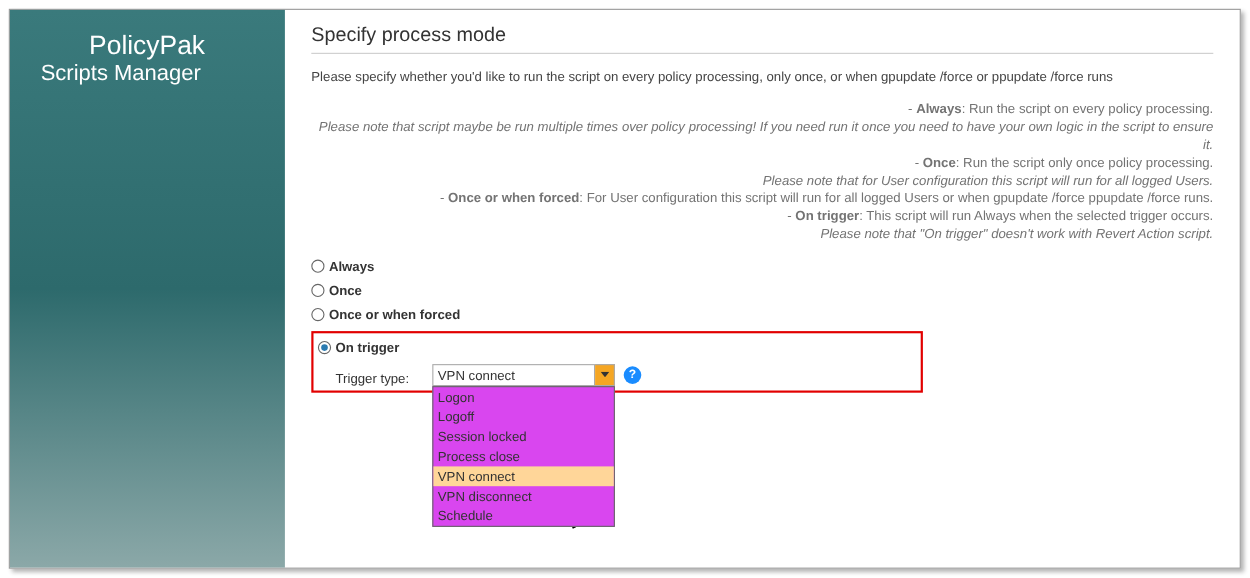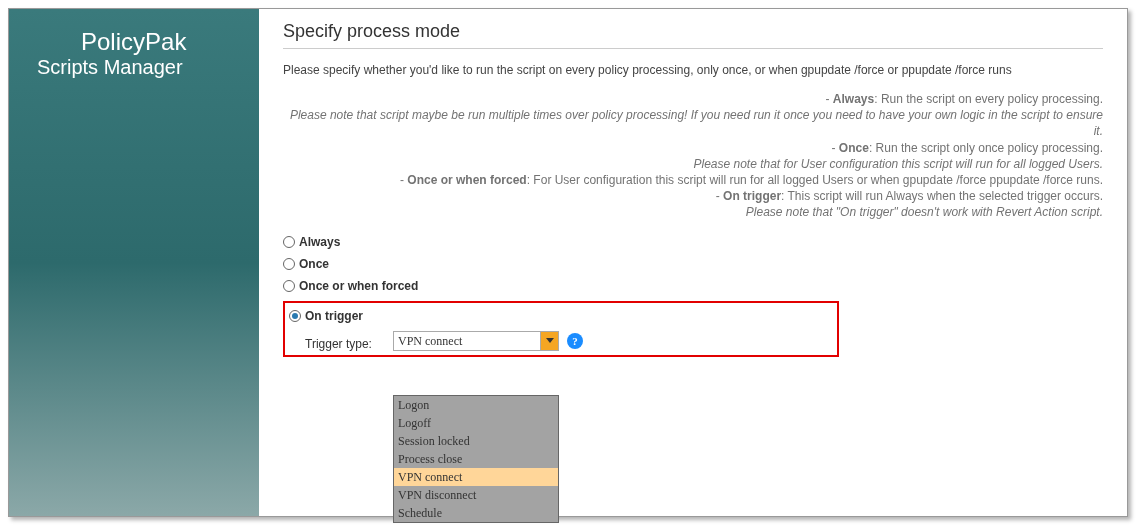--- a/index.html
+++ b/index.html
@@ -16,27 +16,27 @@
     .desc em { font-style: italic; }
     .desc b { font-weight: 700; }
     .options { margin-top: 14px; }
     .opt { margin-bottom: 8px; font-weight: 700; }
     .radio-dot { display: inline-block; width: 12px; height: 12px; border: 1px solid #666; border-radius: 50%; vertical-align: -2px; margin-right: 4px; background: #fff; position: relative; }
     .radio-dot.sel::after { content: ''; position: absolute; width: 6px; height: 6px; background: #2a7ab0; border-radius: 50%; left: 2px; top: 2px; }
     .redbox { border: 2px solid #e20000; padding: 6px 10px 4px 4px; display: inline-block; min-width: 556px; }
     .redbox .opt { margin-bottom: 8px; }
     .trig-row { margin-left: 16px; display: flex; align-items: flex-end; }
     .trig-lbl { width: 88px; padding-top: 3px; color: #333; }
-    .dd-wrap { position: relative; font-family: Liberation Serif, serif; }
+    .dd-wrap { position: relative; }
     .dd { display: flex; align-items: center; }
     .dd-field { width: 148px; height: 20px; border: 1px solid #aaa; padding-left: 4px; line-height: 18px; background: #fff; }
     .dd-btn { width: 18px; height: 20px; background: #f5a623; border: 1px solid #aaa; border-left: none; display: flex; align-items: center; justify-content: center; cursor: pointer; }
     .dd-btn svg { display: block; }
     .help { width: 16px; height: 16px; border-radius: 50%; background: #1a8cff; color: #fff; font-weight: 700; font-size: 11px; text-align: center; line-height: 16px; margin-left: 8px; cursor: pointer; }
-    .dd-list { position: absolute; left: 0; top: 20px; width: 166px; border: 1px solid #666; background: #a3a3a3; z-index: 5; margin-top: 44px; }
+    .dd-list { position: absolute; left: 0; top: 20px; width: 166px; border: 1px solid #666; background: #d946ef; z-index: 5; }
     .dd-item { padding: 1px 4px; line-height: 16px; cursor: pointer; }
     .dd-item.hl { background: #ffd699; }
     .cursor { position: absolute; left: 122px; top: 132px; pointer-events: none; }
     .cursor svg { display: block; }
   </style>
 </head>
 <body>
 
 <div class="wrap">
   <div class="sidebar">

